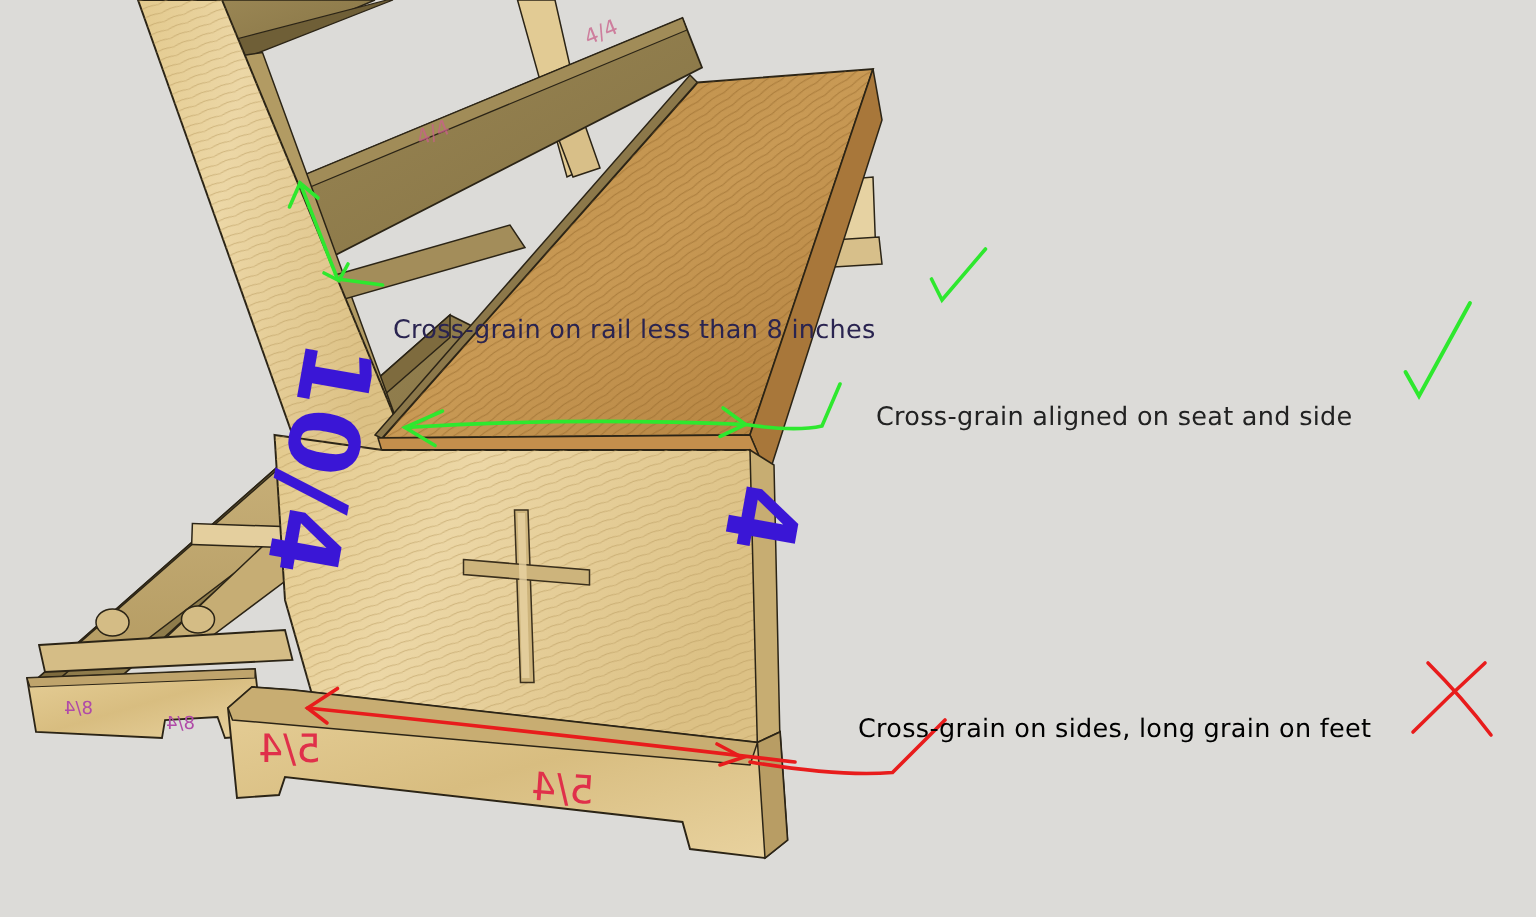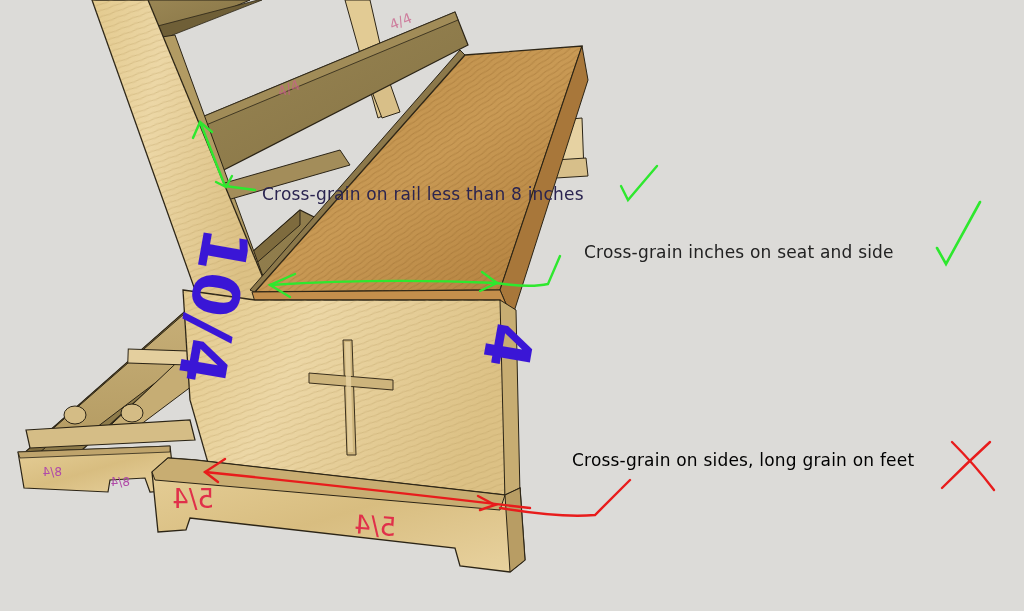--- a/index.html
+++ b/index.html
@@ -9,20 +9,21 @@
       font-family: "DejaVu Sans", sans-serif;
       position: relative;
     }
     #scene { position: absolute; left: 0; top: 0; width: 1024px; height: 611px; }
     .note {
       position: absolute;
       font-family: "DejaVu Sans", sans-serif;
       font-size: 17px;
       letter-spacing: 0.2px;
       white-space: nowrap;
+      margin-top: 26px;
     }
     #note-rail { left: 262px; top: 184px; color: #2a2450; }
     #note-seat { left: 584px; top: 242px; color: #222; }
     #note-feet { left: 572px; top: 450px; color: #000000; }
   </style>
 </head>
 <body>
 
 <svg id="scene" viewBox="0 0 1024 611" xmlns="http://www.w3.org/2000/svg">
   <defs>
@@ -171,14 +172,14 @@
     <path d="M500,508 Q560,518 595,515 L630,480"></path>
   </g>
 
   <g stroke="#e81c1c" stroke-width="2.4" fill="none" stroke-linecap="round">
     <path d="M952,442 Q975,465 994,490"></path>
     <path d="M990,442 Q965,465 942,488"></path>
   </g>
 </svg>
 
 <div class="note" id="note-rail">Cross-grain on rail less than 8 inches</div>
-<div class="note" id="note-seat">Cross-grain inches on seat and side</div>
+<div class="note" id="note-seat">Cross-grain aligned on seat and side</div>
 <div class="note" id="note-feet">Cross-grain on sides, long grain on feet</div>
 
 </body></html>

